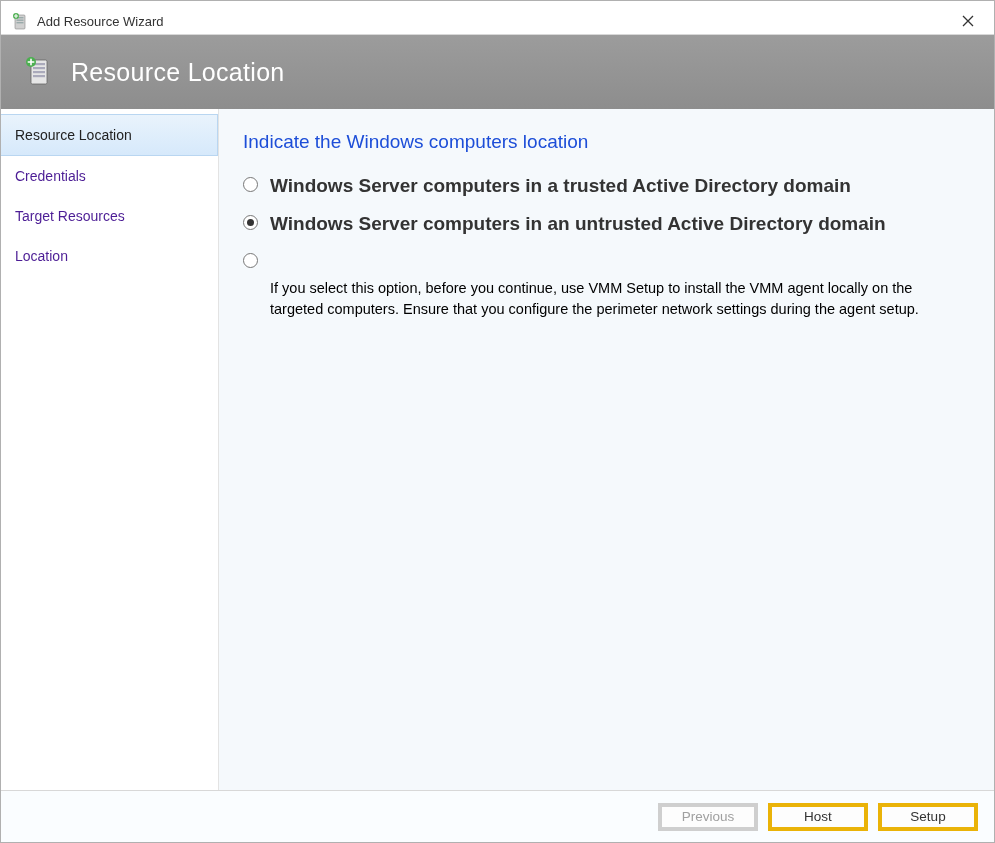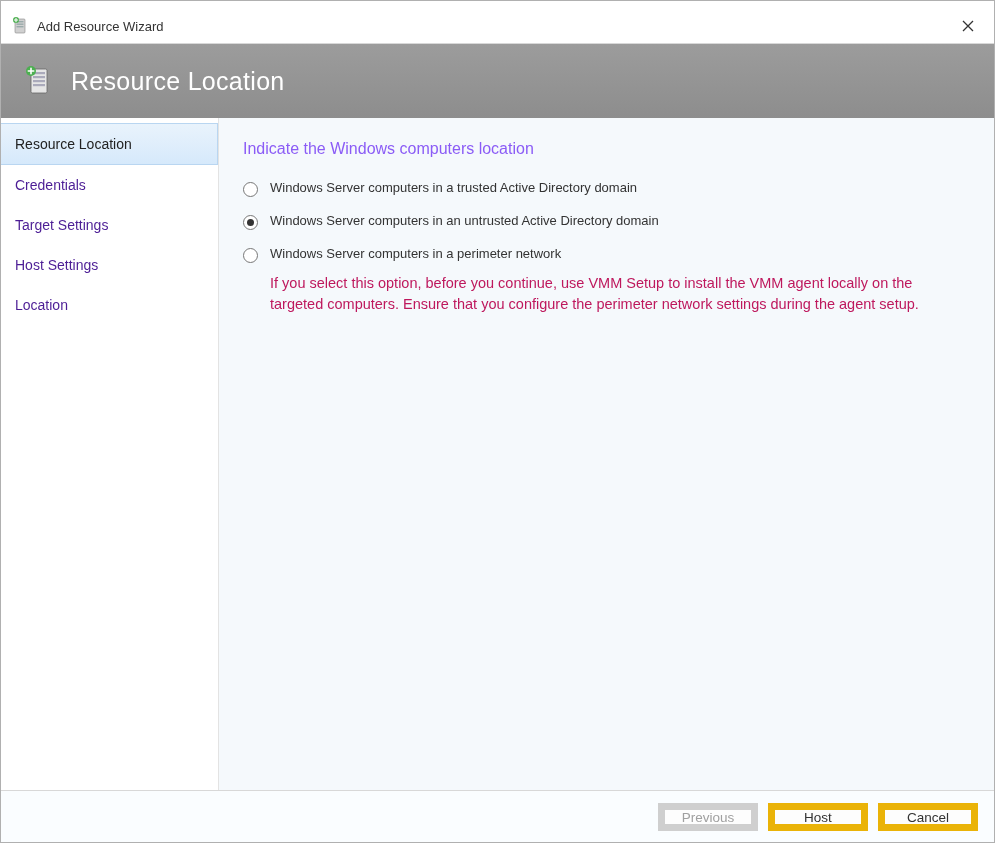--- a/index.html
+++ b/index.html
@@ -10,21 +10,21 @@
       background: #fff;
       width: 995px;
       height: 843px;
       overflow: hidden;
       border: 1px solid #b0b0b0;
       display: flex;
       flex-direction: column;
     }
     
     .titlebar {
-      height: 43px;
+      height: 34px;
       display: flex;
       align-items: center;
       padding: 8px 8px 0 10px;
       background: #fff;
       border-bottom: 1px solid #d8d8d8;
     }
     .titlebar .app-icon { width: 18px; height: 18px; margin-right: 8px; }
     .titlebar .title-text { flex: 1; font-size: 13px; color: #333; }
     .titlebar .close-btn {
       width: 36px; height: 28px;
@@ -71,31 +71,32 @@
       color: #222;
       margin-top: -1px;
     }
 
     .content {
       flex: 1;
       padding: 22px 28px 10px 24px;
       background: #f5f9fc;
     }
     .content-heading {
-      font-size: 16px;
-      color: #8b5cf6;
+      font-size: 19px;
+      color: #1d4ed8;
       margin-bottom: 22px;
       font-weight: 400;
     }
     .radio-row {
       display: flex;
       align-items: flex-start;
       margin-bottom: 16px;
-      font-size: 13px;
+      font-size: 19px;
       color: #333;
+      font-weight: bold;
     }
     .radio-row .radio {
       width: 15px; height: 15px;
       border: 1.4px solid #777;
       border-radius: 50%;
       margin-right: 12px;
       margin-top: 2px;
       flex-shrink: 0;
       position: relative;
       background: #fff;
@@ -105,21 +106,21 @@
       position: absolute;
       width: 7px; height: 7px;
       background: #333;
       border-radius: 50%;
       top: 2.5px; left: 2.5px;
     }
     .hint-text {
       margin-left: 27px;
       margin-top: -6px;
       font-size: 14.5px;
-      color: #be185d;
+      color: #000000;
       line-height: 1.45;
       max-width: 700px;
     }
 
     
     .footer {
       height: 52px;
       border-top: 1px solid #d8d8d8;
       background: #fafdff;
       display: flex;
@@ -127,21 +128,21 @@
       justify-content: flex-end;
       padding-right: 16px;
       gap: 10px;
     }
     .footer button {
       width: 100px;
       height: 28px;
       font-family: inherit;
       font-size: 13.5px;
       background: #fdfdfd;
-      border: 7px solid #eab308;
+      border: 4px solid #eab308;
       color: #333;
       cursor: pointer;
     }
     .footer button.disabled {
       color: #a0a0a0;
       border-color: #cfcfcf;
       cursor: default;
     }
   </style>
 </head>
@@ -180,44 +181,42 @@
       <path d="M8 2.3v5.4M5.3 5h5.4" stroke="#fff" stroke-width="1.6" stroke-linecap="round"></path>
     </svg>
   </span>
   <span class="banner-title">Resource Location</span>
 </div>
 
 <div class="body-area">
   <div class="sidebar">
     <div class="step active"><span>Resource Location</span></div>
     <div class="step"><span>Credentials</span></div>
-    <div class="step"><span>Target Settings</span></div>
-    <div class="step"><span>Host Settings</span></div>
+    <div class="step"><span>Target Resources</span></div>
     <div class="step"><span>Location</span></div>
   </div>
 
   <div class="content">
     <div class="content-heading">Indicate the Windows computers location</div>
 
     <div class="radio-row">
       <span class="radio"></span>
       <span>Windows Server computers in a trusted Active Directory domain</span>
     </div>
 
     <div class="radio-row">
       <span class="radio selected"></span>
       <span>Windows Server computers in an untrusted Active Directory domain</span>
     </div>
 
     <div class="radio-row">
       <span class="radio"></span>
-      <span>Windows Server computers in a perimeter network</span>
     </div>
 
     <div class="hint-text">If you select this option, before you continue, use VMM Setup to install the VMM agent locally on the targeted computers. Ensure that you configure the perimeter network settings during the agent setup.</div>
   </div>
 </div>
 
 <div class="footer">
   <button class="disabled">Previous</button>
   <button>Host</button>
-  <button>Cancel</button>
+  <button>Setup</button>
 </div>
 
 </body></html>

